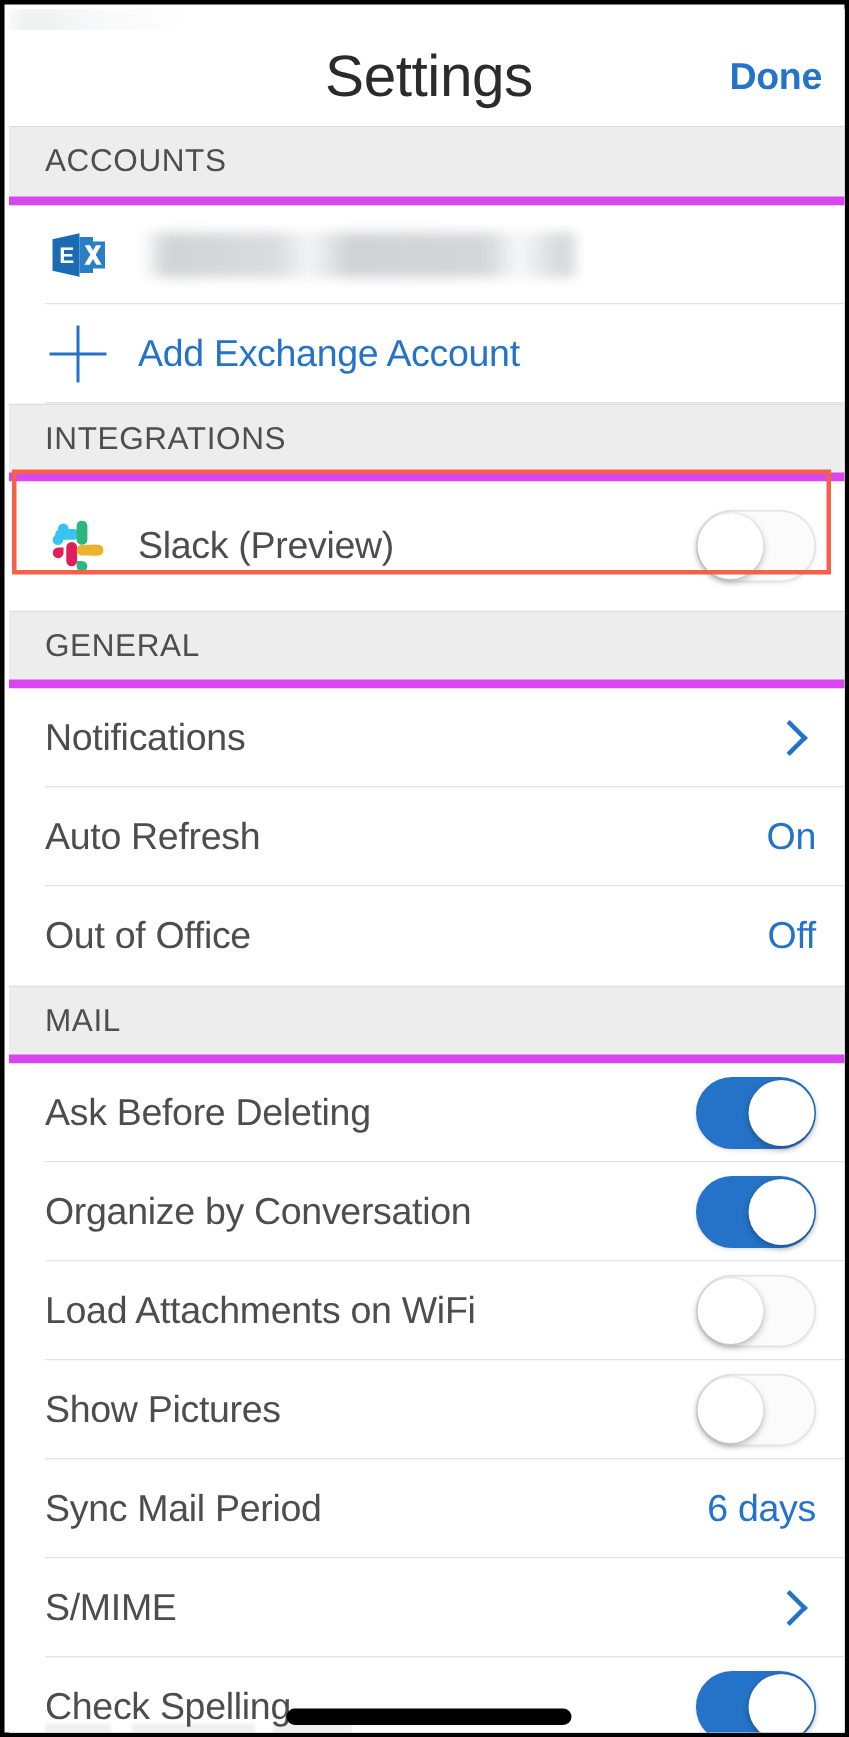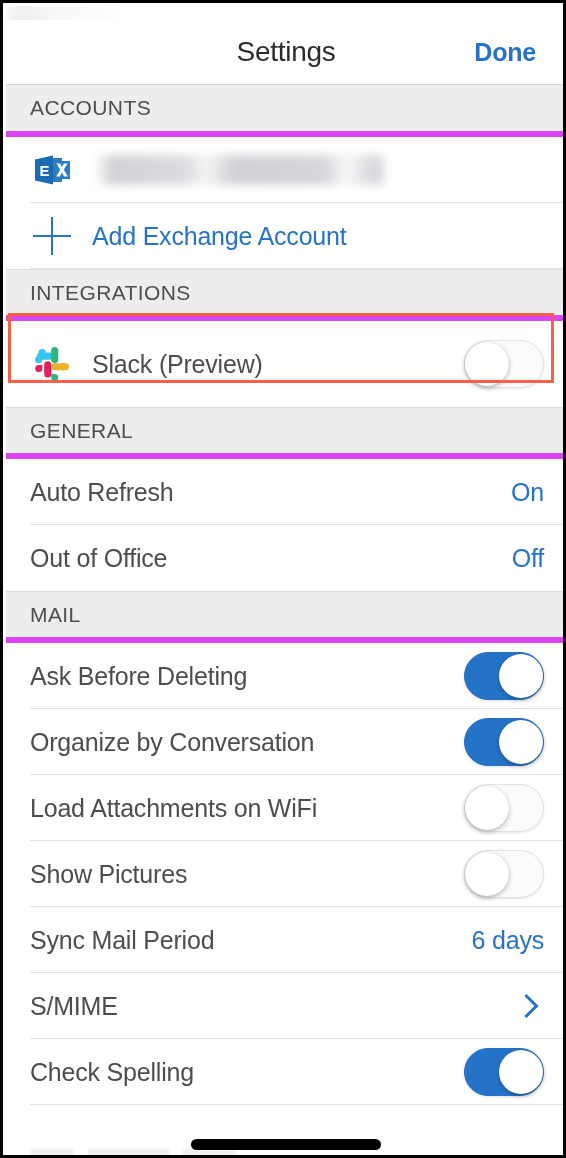--- a/index.html
+++ b/index.html
@@ -52,28 +52,28 @@
   
   .navbar {
     position: relative;
     height: 64px;
     background: #ffffff;
     display: flex;
     align-items: center;
     justify-content: center;
   }
   .nav-title {
-    font-size: 28px;
+    font-size: 39px;
     color: #2b2b2b;
     letter-spacing: -0.3px;
     text-align: center;
   }
   .nav-done {
     position: absolute;
-    right: 30px;
+    right: 18px;
     top: 50%;
     transform: translateY(-50%);
     font-size: 25px;
     color: #2573c8;
     font-weight: bold;
     letter-spacing: -0.2px;
     cursor: pointer;
   }
   .nav-hairline {
     height: 1px;
@@ -321,20 +321,25 @@
         </svg>
       </span>
       <span class="row-label">Slack (Preview)</span>
       <span class="toggle off">
         <span class="knob"></span>
       </span>
     </div>
 
     <div class="section-header">GENERAL</div>
 
+    <div class="row">
+      <span class="row-label">Notifications</span>
+      <span class="chevron"></span>
+      <div class="sep"></div>
+    </div>
 
     <div class="row">
       <span class="row-label">Auto Refresh</span>
       <span class="row-value">On</span>
       <div class="sep"></div>
     </div>
 
     <div class="row no-sep">
       <span class="row-label">Out of Office</span>
       <span class="row-value">Off</span>

